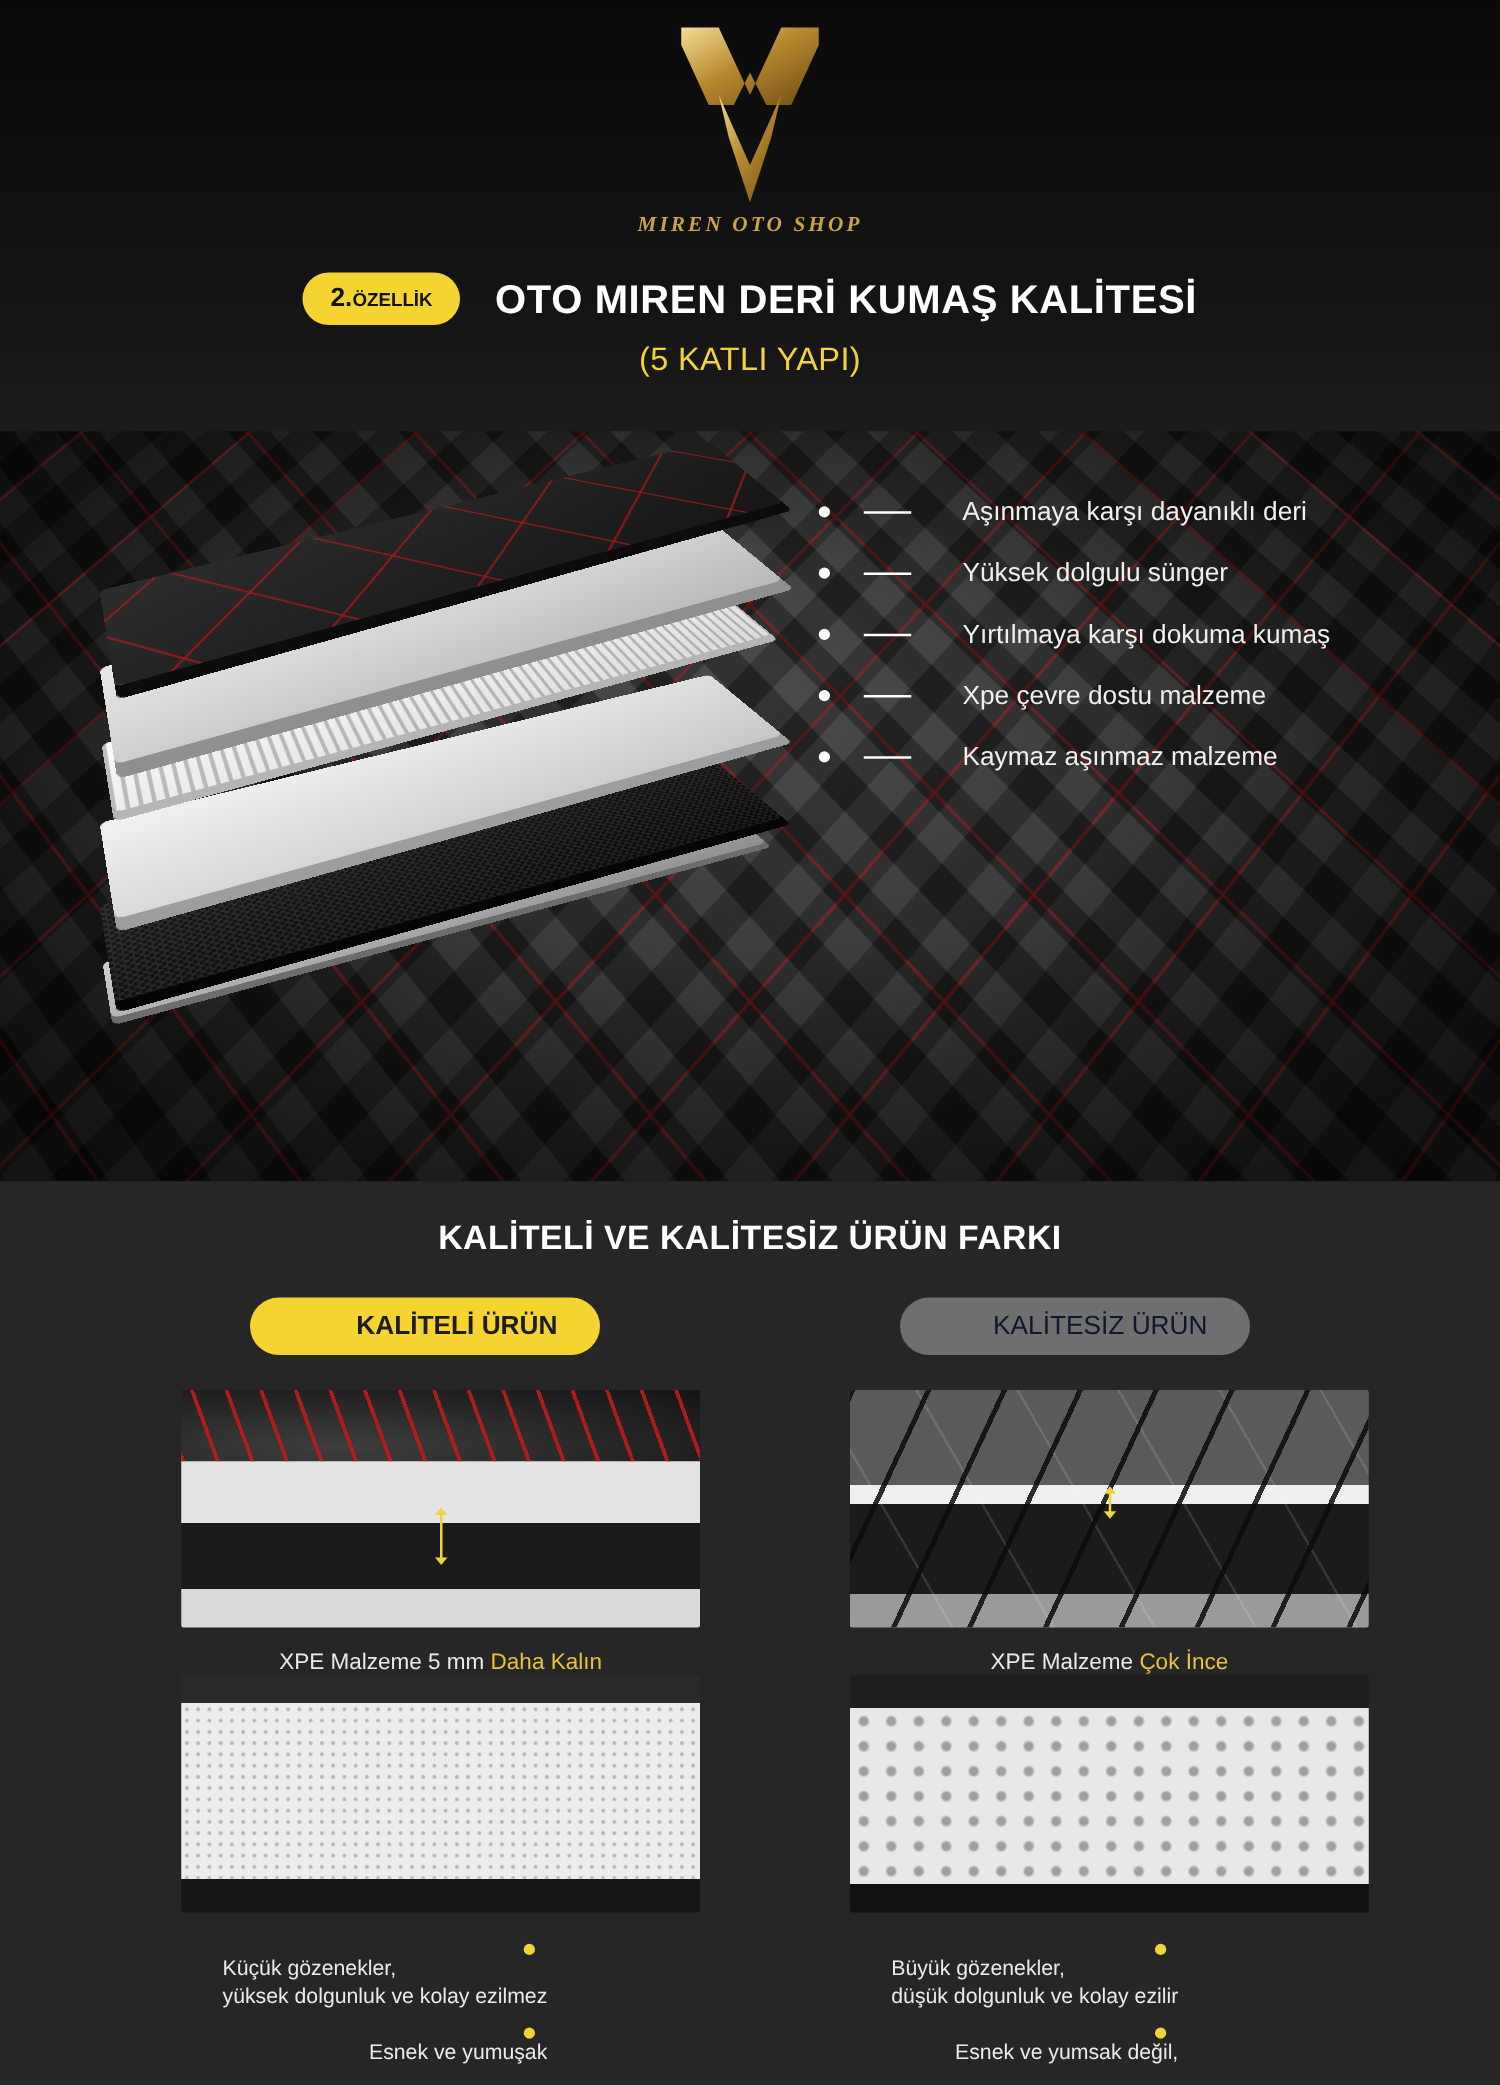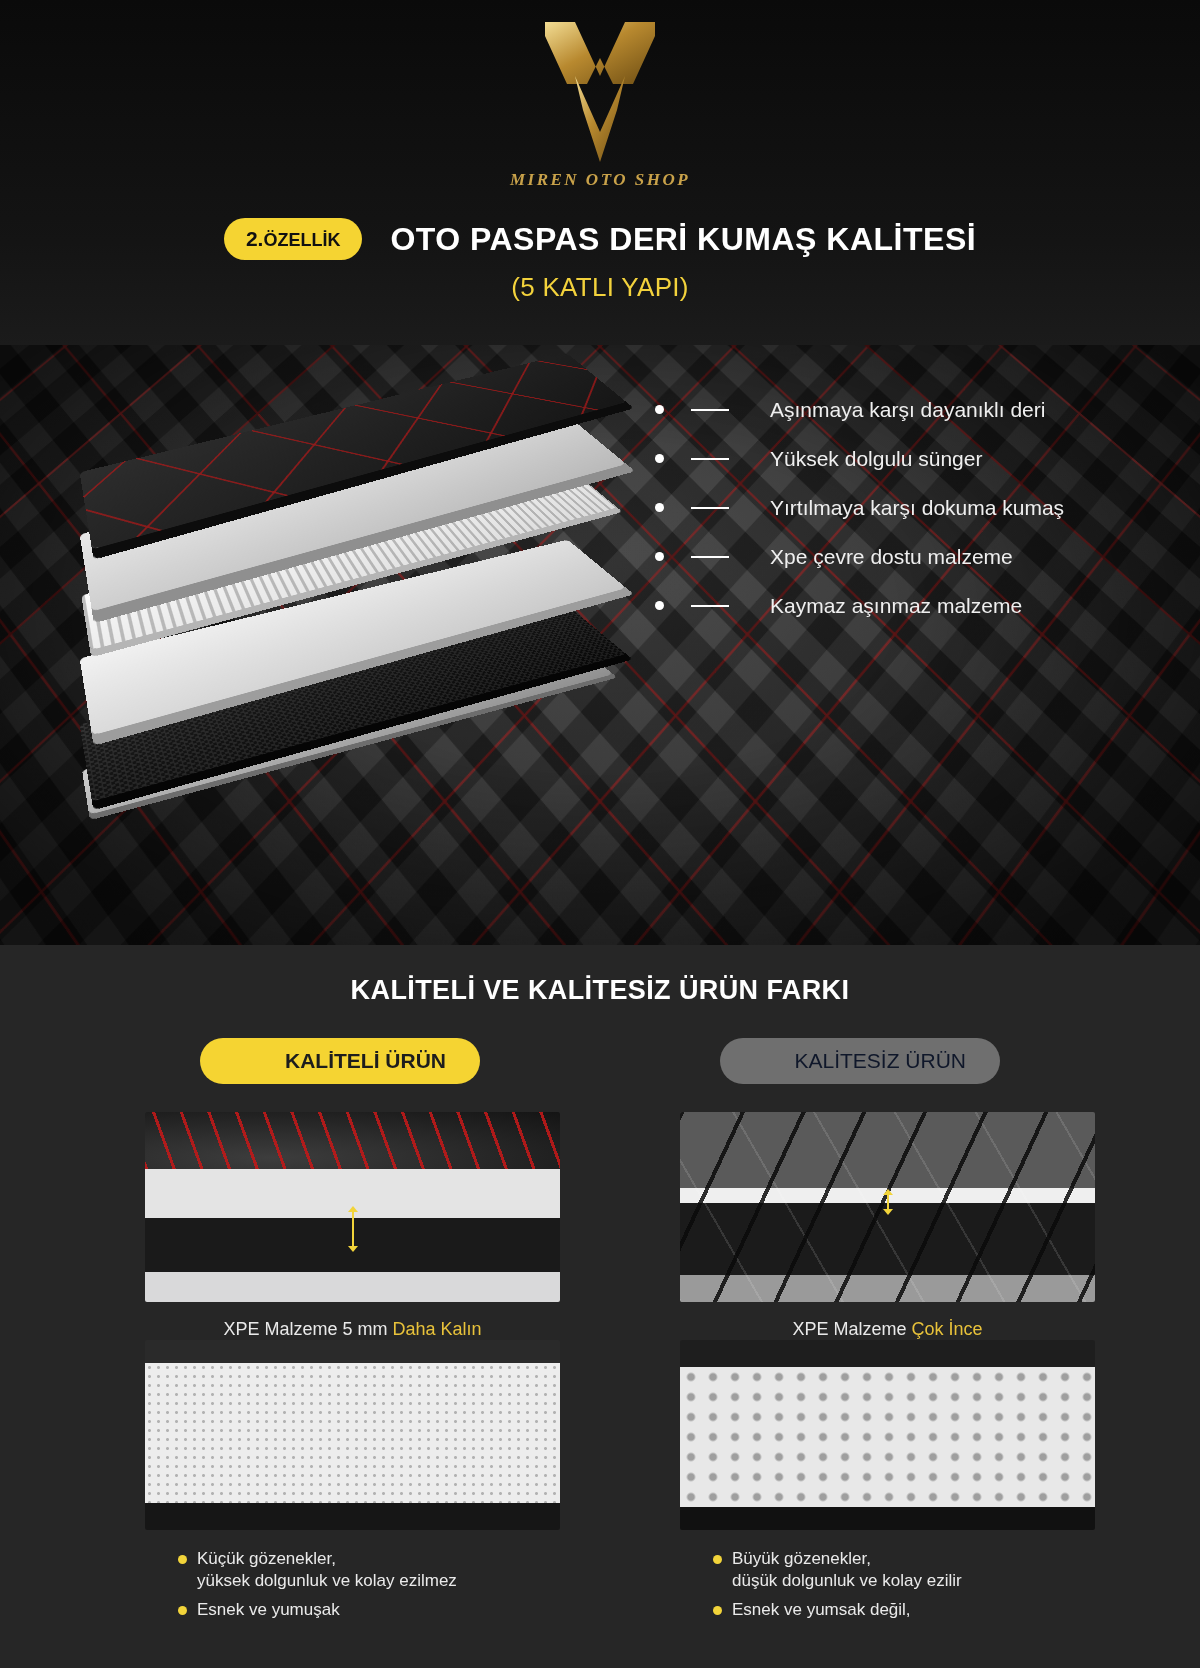--- a/index.html
+++ b/index.html
@@ -51,21 +51,21 @@
   .badge-feature {
     background: #f5d432;
     color: #111;
     border-radius: 22px;
     padding: 9px 22px;
     font-size: 21px;
     font-weight: bold;
     margin-right: 28px;
     white-space: nowrap;
   }
-  .badge-feature .small { font-size: 18px; }
+  .badge-feature .small { font-size: 15px; }
   .title-main {
     color: #fff;
     font-size: 32px;
     font-weight: bold;
     letter-spacing: .5px;
     white-space: nowrap;
   }
   .title-sub {
     position: absolute; top: 272px; left: 0; right: 0;
     text-align: center;
@@ -234,21 +234,21 @@
   .arrow-v::before, .arrow-v::after {
     content:""; position:absolute; left:-4px; border-left:5px solid transparent; border-right:5px solid transparent;
   }
   .arrow-v::before { top:-5px; border-bottom: 6px solid #f2d43a; }
   .arrow-v::after { bottom:-5px; border-top: 6px solid #f2d43a; }
 
   .caption { margin-top: 17px; font-size: 18px; color: #e9e9e9; }
   .caption .hl { color: #e8c23a; }
 
   .bullets { margin-top: 18px; align-self: flex-start; padding-left: 58px; }
-  .bullet { display: flex; align-items: flex-start; margin-bottom: 7px; }
+  .bullet { display: flex; align-items: flex-end; margin-bottom: 7px; flex-direction: column; }
   .bullet .bdot { width: 9px; height: 9px; border-radius: 50%; background: #f2d43a; margin: 7px 10px 0 0; flex: none; }
   .bullet .btext { color: #eaeaea; font-size: 17px; line-height: 1.28; }
 </style>
 </head>
 <body>
 
 <div class="page">
 
   <section class="hero">
 
@@ -266,21 +266,21 @@
           <path d="M10 8 L40 8 L65 62 L90 8 L120 8 L120 22 L98 70 L78 70 L65 44 L52 70 L32 70 L10 22 Z" fill="url(#g1)"></path>
           <path d="M40 62 L65 118 L90 62 L82 96 L65 148 L48 96 Z" fill="url(#g1)"></path>
         </svg>
         <div class="logo-text">MIREN OTO SHOP</div>
       </div>
 
       <div class="title-row">
         <div class="badge-feature">
           <span>2.</span><span class="small">ÖZELLİK</span>
         </div>
-        <div class="title-main">OTO PASPAS DERİ KUMAŞ  KALİTESİ</div>
+        <div class="title-main">OTO MIREN DERİ KUMAŞ  KALİTESİ</div>
       </div>
       <div class="title-sub">(5 KATLI YAPI)</div>
     </div>
 
     <div class="mat-bg"></div>
     <div class="mat-vignette"></div>
 
     <div class="stack">
       <div class="layer l6"></div>
       <div class="layer l5"></div>

